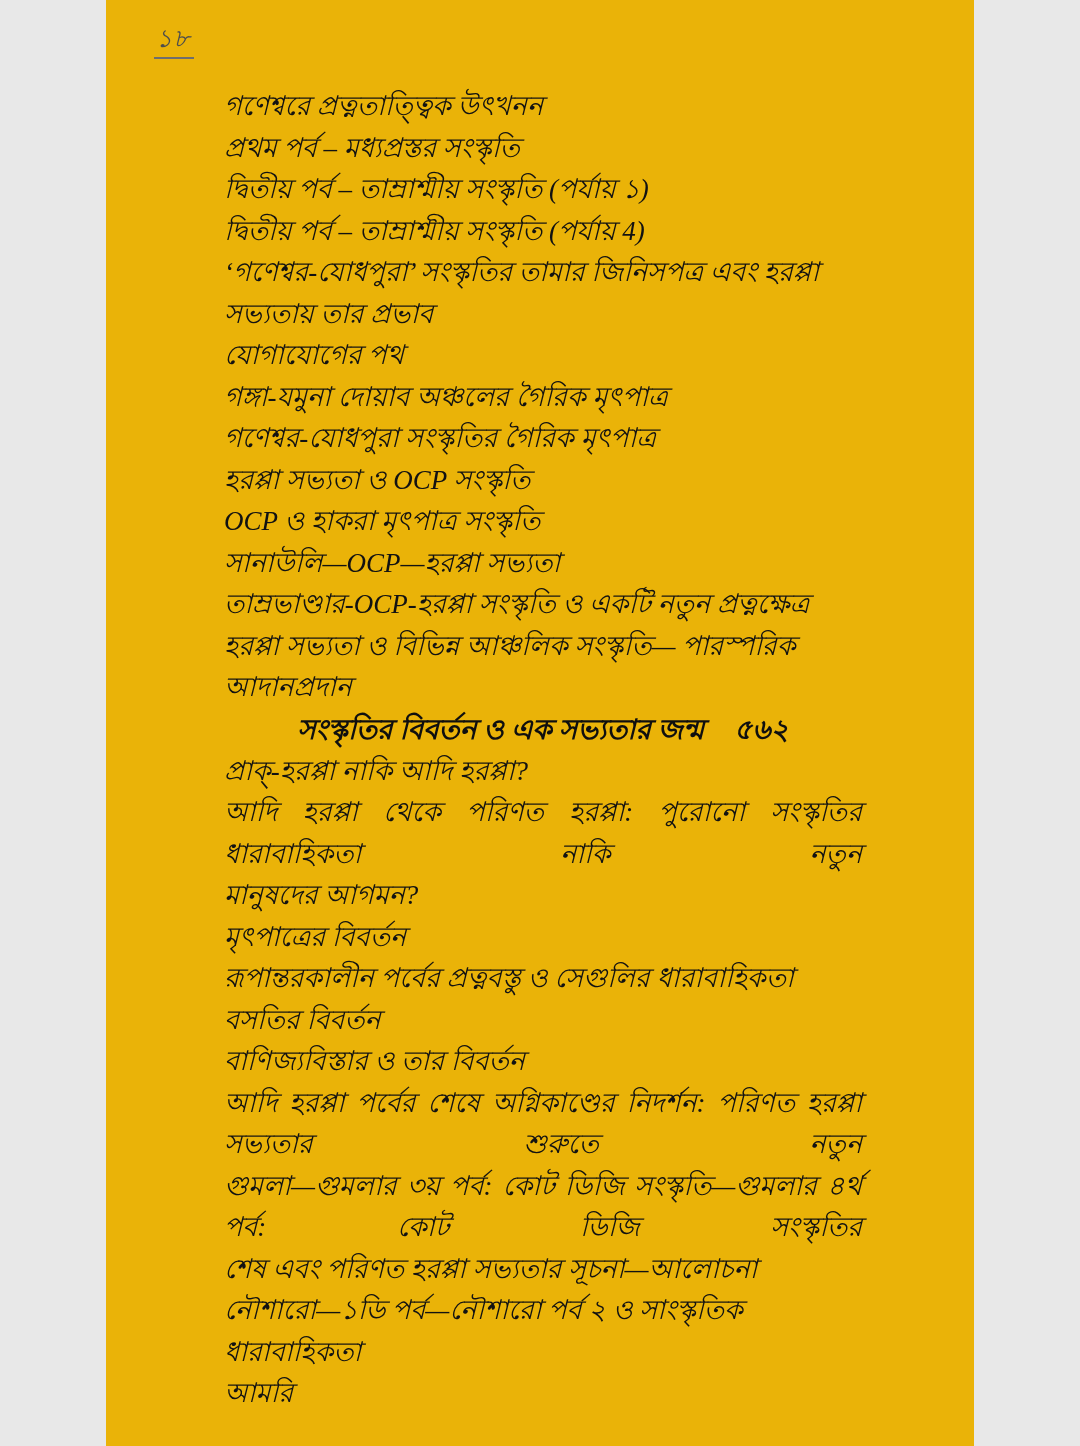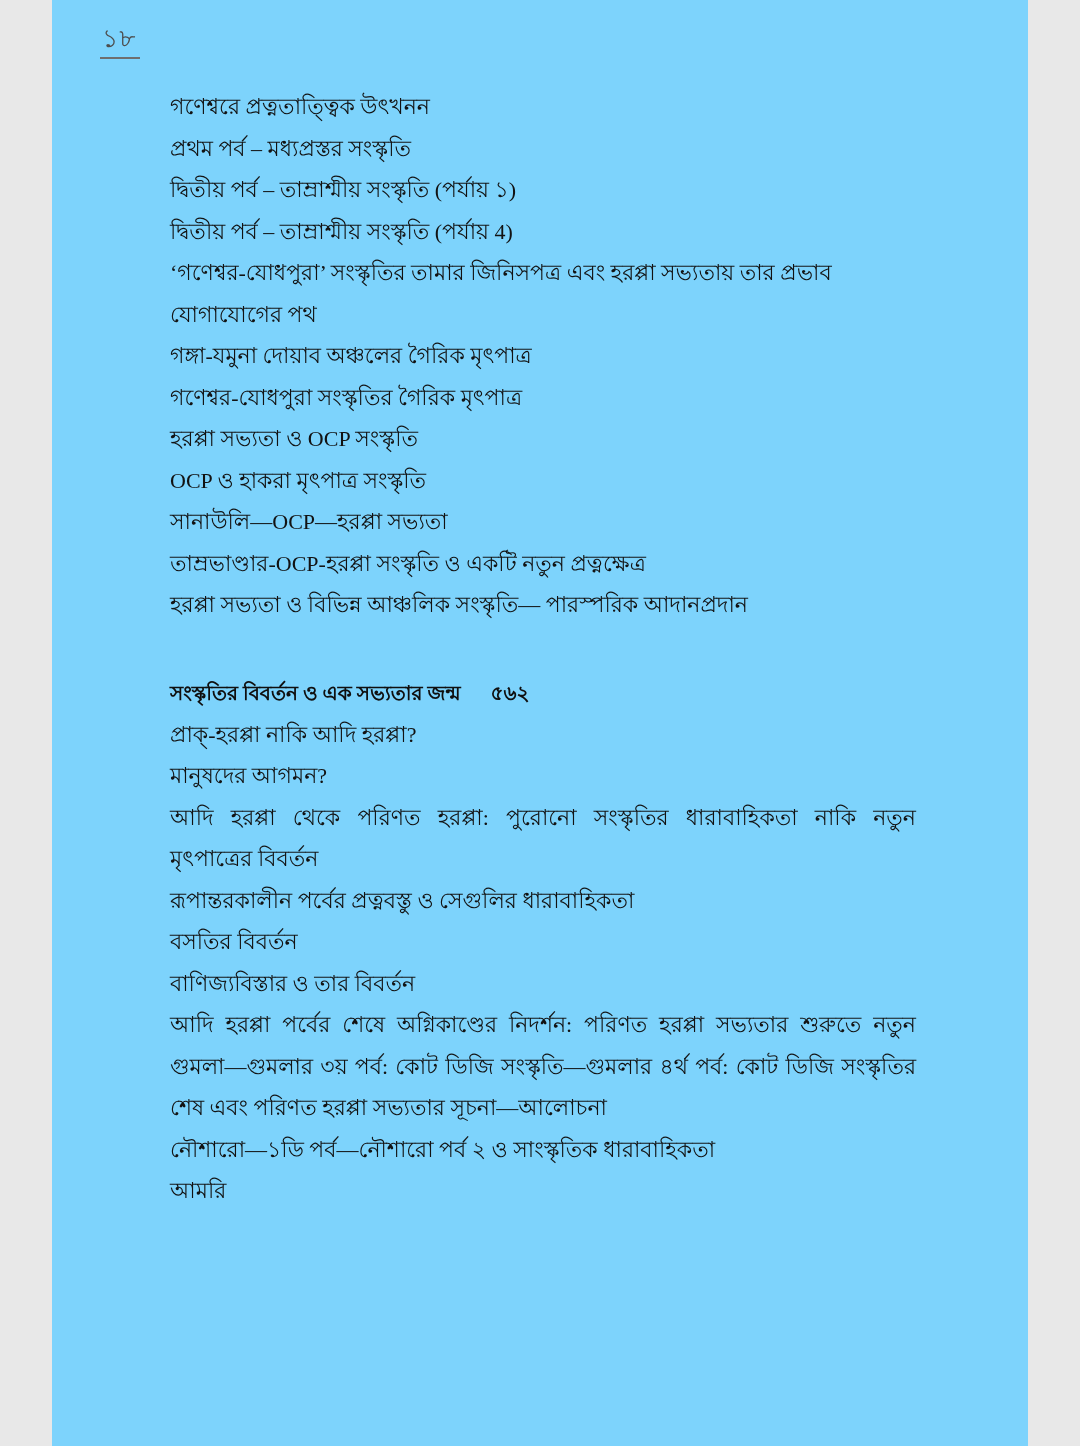--- a/index.html
+++ b/index.html
@@ -2,28 +2,29 @@
 <html lang="bn"><head>
 <meta charset="utf-8">
 <style>
   html, body {
     margin: 0;
     padding: 0;
     background: #e8e8e8;
   }
   .page {
     position: relative;
-    width: 976px;
+    width: 868px;
     height: 1446px;
     margin: 0 auto;
-    background: #7dd3fc;
+    background: #eab308;
     color: #111;
     font-family: "Liberation Serif", "DejaVu Serif", serif;
     overflow: hidden;
     box-sizing: border-box;
+    font-style: italic;
   }
   .page-number {
     position: absolute;
     left: 48px;
     top: 24px;
     font-size: 25px;
     line-height: 30px;
     color: #4d4d4d;
     border-bottom: 2px solid #6e6e6e;
     padding: 0 4px 3px 2px;
@@ -32,36 +33,35 @@
   .content {
     position: absolute;
     left: 118px;
     right: 112px;
     top: 86px;
   }
   .toc-section {
     display: block;
   }
   .line {
-    font-size: 22px;
+    font-size: 27px;
     line-height: 41.5px;
     white-space: normal;
     color: #121212;
   }
   
   .line.stretch {
     text-align: justify;
     text-align-last: justify;
   }
   .section-heading {
-    margin-top: 46px;
     margin-bottom: 0;
-    text-align: left;
+    text-align: center;
     font-weight: bold;
-    font-size: 20px;
+    font-size: 28px;
     line-height: 42px;
     color: #0f0f0f;
   }
   .section-heading .page-ref {
     margin-left: 30px;
   }
   .section-2 {
   }
 </style>
 </head>
@@ -88,22 +88,22 @@
       <div class="line">তাম্রভাণ্ডার-OCP-হরপ্পা সংস্কৃতি ও একটি নতুন প্রত্নক্ষেত্র</div>
       <div class="line">হরপ্পা সভ্যতা ও বিভিন্ন আঞ্চলিক সংস্কৃতি— পারস্পরিক আদানপ্রদান</div>
     </div>
 
     <div class="section-heading">
       <span>সংস্কৃতির বিবর্তন ও এক সভ্যতার জন্ম</span><span class="page-ref">৫৬২</span>
     </div>
 
     <div class="toc-section section-2">
       <div class="line">প্রাক্-হরপ্পা নাকি আদি হরপ্পা?</div>
+      <div class="line stretch">আদি হরপ্পা থেকে পরিণত হরপ্পা: পুরোনো সংস্কৃতির ধারাবাহিকতা নাকি নতুন</div>
       <div class="line">মানুষদের আগমন?</div>
-      <div class="line stretch">আদি হরপ্পা থেকে পরিণত হরপ্পা: পুরোনো সংস্কৃতির ধারাবাহিকতা নাকি নতুন</div>
       <div class="line">মৃৎপাত্রের বিবর্তন</div>
       <div class="line">রূপান্তরকালীন পর্বের প্রত্নবস্তু ও সেগুলির ধারাবাহিকতা</div>
       <div class="line">বসতির বিবর্তন</div>
       <div class="line">বাণিজ্যবিস্তার ও তার বিবর্তন</div>
       <div class="line stretch">আদি হরপ্পা পর্বের শেষে অগ্নিকাণ্ডের নিদর্শন: পরিণত হরপ্পা সভ্যতার শুরুতে নতুন</div>
       <div class="line stretch">গুমলা—গুমলার ৩য় পর্ব: কোট ডিজি সংস্কৃতি—গুমলার ৪র্থ পর্ব: কোট ডিজি সংস্কৃতির</div>
       <div class="line">শেষ এবং পরিণত হরপ্পা সভ্যতার সূচনা—আলোচনা</div>
       <div class="line">নৌশারো—১ডি পর্ব—নৌশারো পর্ব ২ ও সাংস্কৃতিক ধারাবাহিকতা</div>
       <div class="line">আমরি</div>
     </div>

